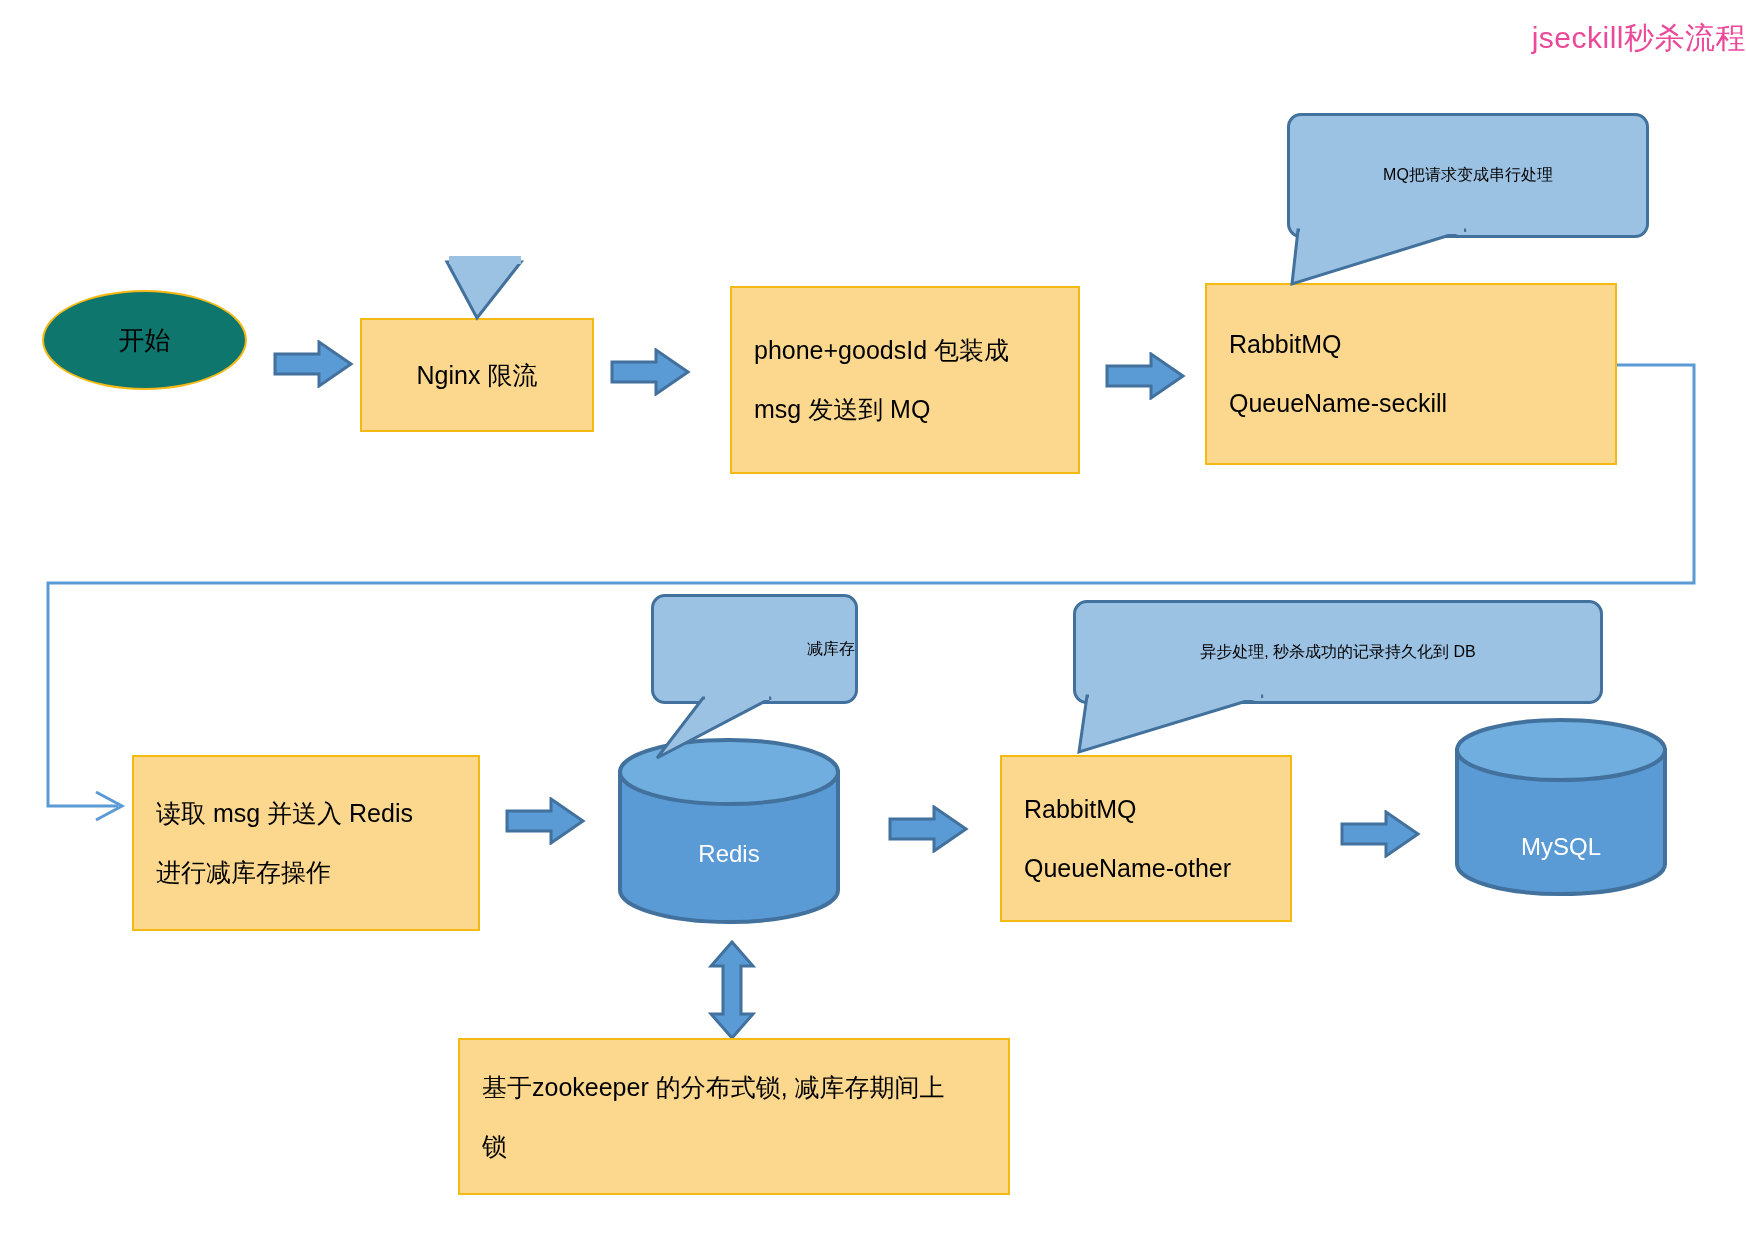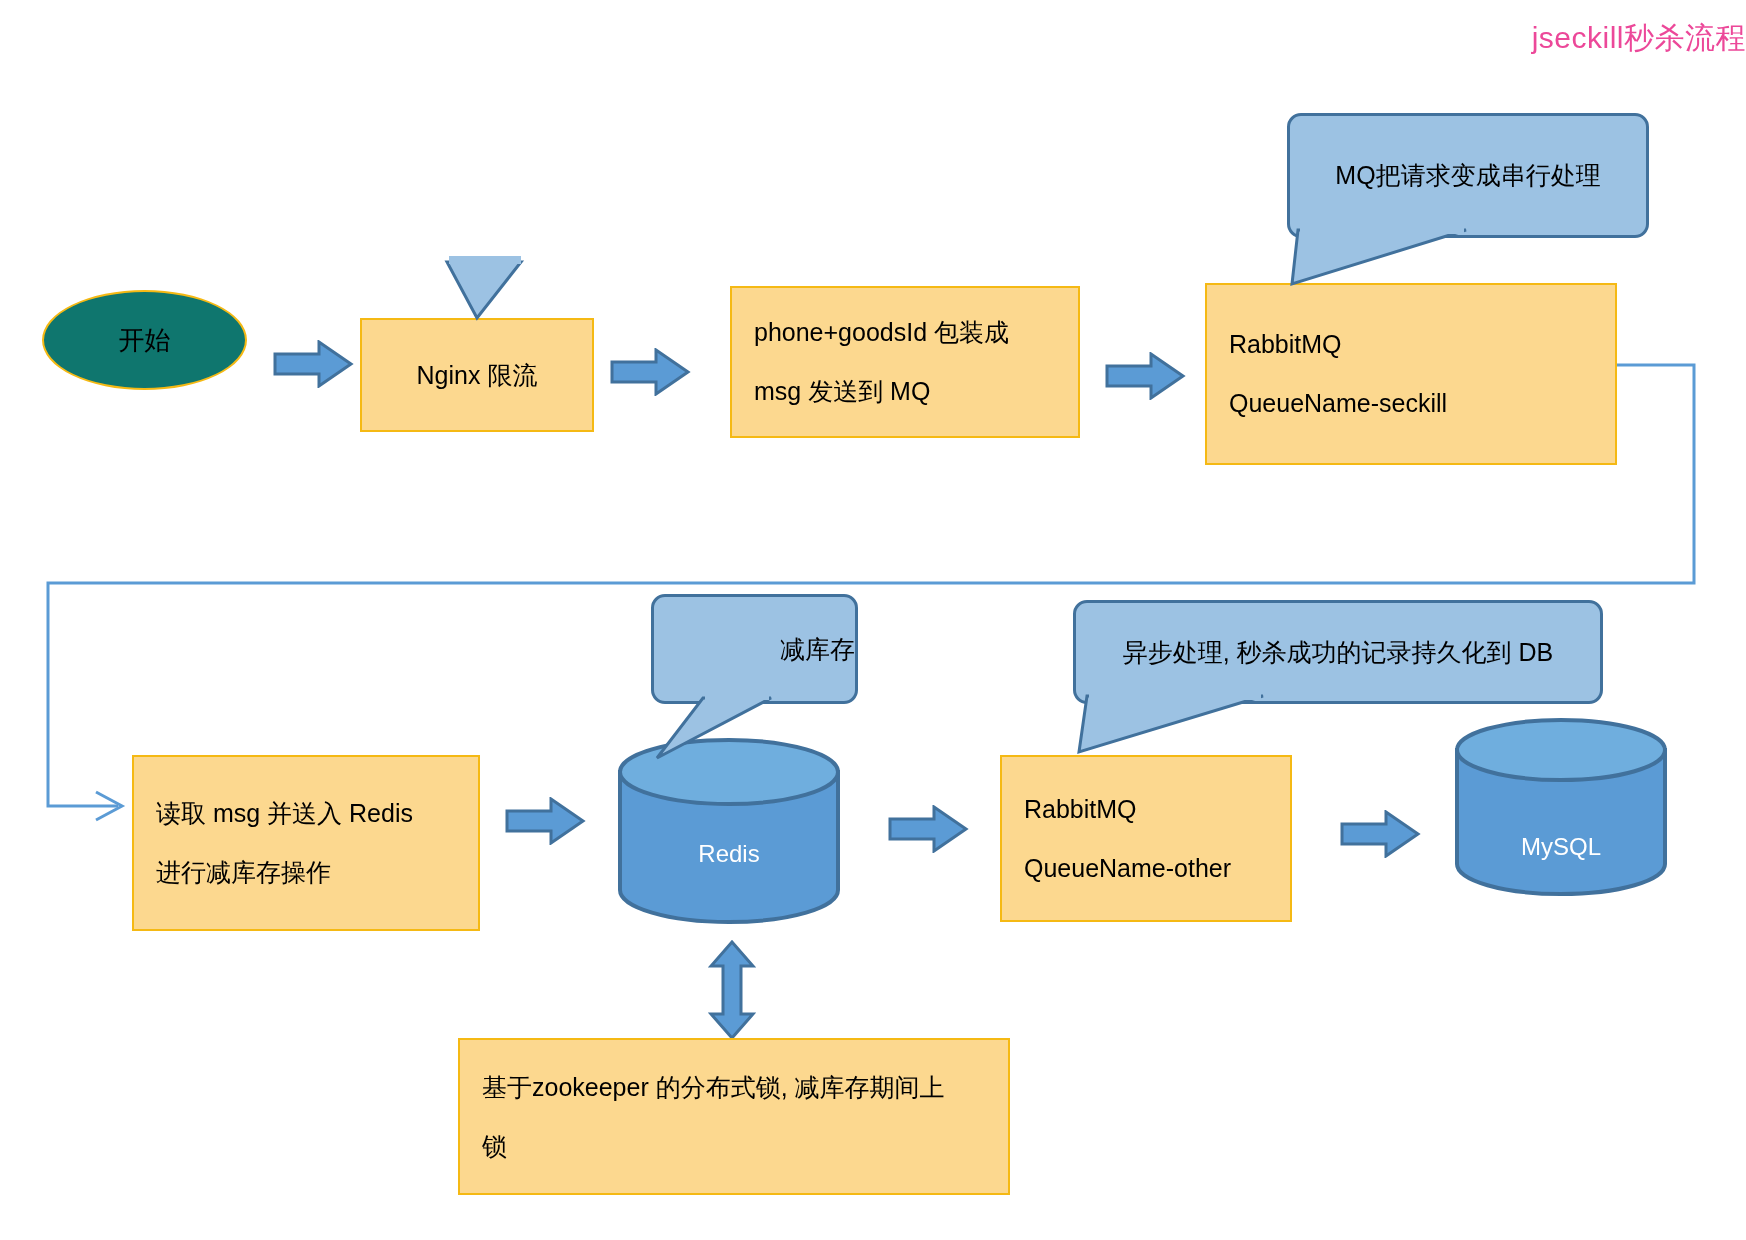--- a/index.html
+++ b/index.html
@@ -68,21 +68,21 @@
   
   .bubble {
     position: absolute;
     box-sizing: border-box;
     background: #9cc2e3;
     border: 3px solid #41719c;
     border-radius: 14px;
     display: flex;
     align-items: center;
     justify-content: center;
-    font-size: 25px;
+    font-size: 16px;
     color: #000;
     white-space: nowrap;
   }
   .bubble-tail {
     position: absolute;
     pointer-events: none;
   }
 
   
   .arrow {
@@ -138,21 +138,21 @@
 
   <svg class="bubble-tail" style="left:425px; top:256px;" width="120" height="68">
     <polygon points="22,6 96,6 52,62" fill="#9cc2e3" stroke="#41719c" stroke-width="3"></polygon>
     <rect x="24" y="0" width="72" height="8" fill="#9cc2e3"></rect>
   </svg>
 
   <svg class="arrow" style="left:610px; top:348px;" width="82" height="48">
     <polygon points="2,14 46,14 46,2 78,24 46,46 46,34 2,34" fill="#5b9bd5" stroke="#41719c" stroke-width="3"></polygon>
   </svg>
 
-  <div class="proc" style="left:730px; top:286px; width:350px; height:152px;">
+  <div class="proc" style="left:730px; top:286px; width:350px; height:188px;">
     <div class="ln">phone+goodsId 包装成</div>
     <div class="ln">msg 发送到 MQ</div>
   </div>
 
   <svg class="arrow" style="left:1105px; top:352px;" width="82" height="48">
     <polygon points="2,14 46,14 46,2 78,24 46,46 46,34 2,34" fill="#5b9bd5" stroke="#41719c" stroke-width="3"></polygon>
   </svg>
 
   <div class="proc" style="left:1205px; top:283px; width:412px; height:182px;">
     <div class="ln">RabbitMQ</div>

